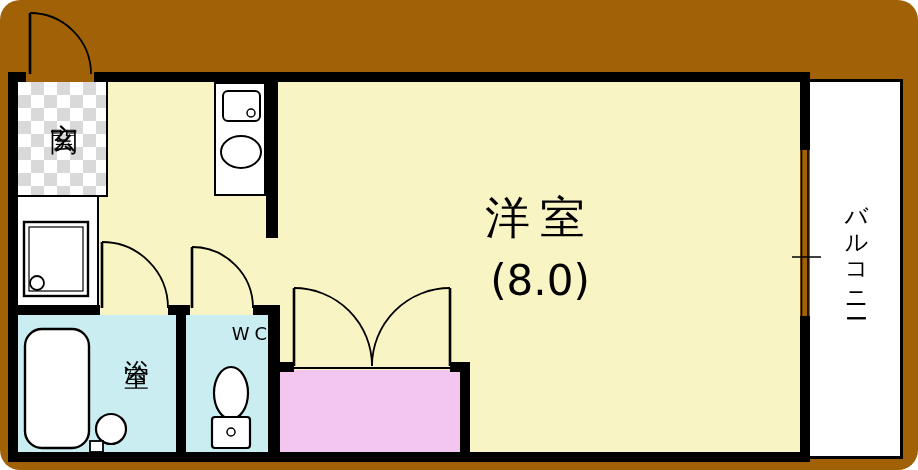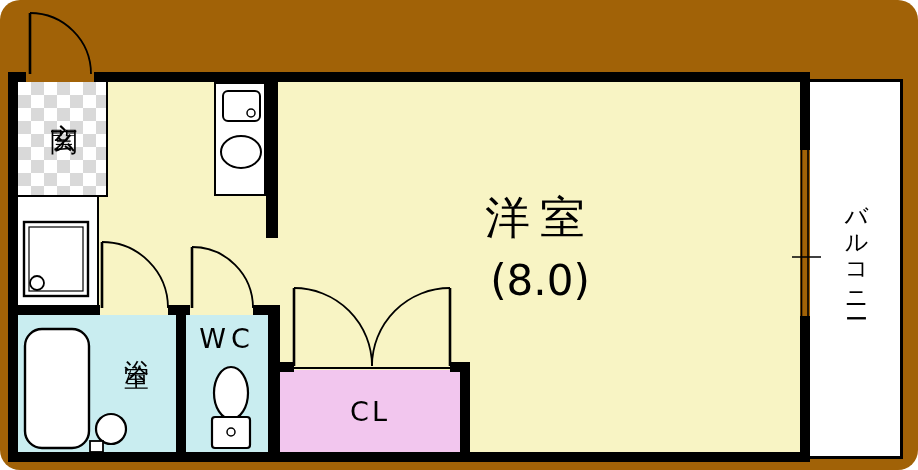--- a/index.html
+++ b/index.html
@@ -97,19 +97,18 @@
     <circle cx="37" cy="283" r="7" fill="#fff" stroke="#000" stroke-width="1.8"></circle>
   </svg>
 
   <div class="lbl v" style="left:46px;top:102px;font-size:27px;letter-spacing:6px;">玄関</div>
 
   <div class="lbl ctr" style="left:430px;top:188px;width:220px;font-size:45px;letter-spacing:10px;">洋室</div>
   <div class="lbl ctr" style="left:430px;top:256px;width:220px;font-size:42px;text-align:center;">(8.0)</div>
 
   <div class="lbl v" style="left:120px;top:340px;font-size:25px;letter-spacing:4px;">浴室</div>
 
-  <div class="lbl ctr" style="left:186px;top:323px;width:82px;font-size:27px;letter-spacing:5px;">WC</div>
+  <div class="lbl ctr" style="left:186px;top:323px;width:82px;font-size:18px;letter-spacing:5px;padding-left:25px;">WC</div>
 
-  <div class="lbl ctr" style="left:320px;top:396px;width:100px;font-size:27px;letter-spacing:3px;">CL</div>
 
   <div class="lbl v" style="left:842px;top:190px;font-size:23px;letter-spacing:3px;">バルコニー</div>
 
 </div>
 
 </body></html>

